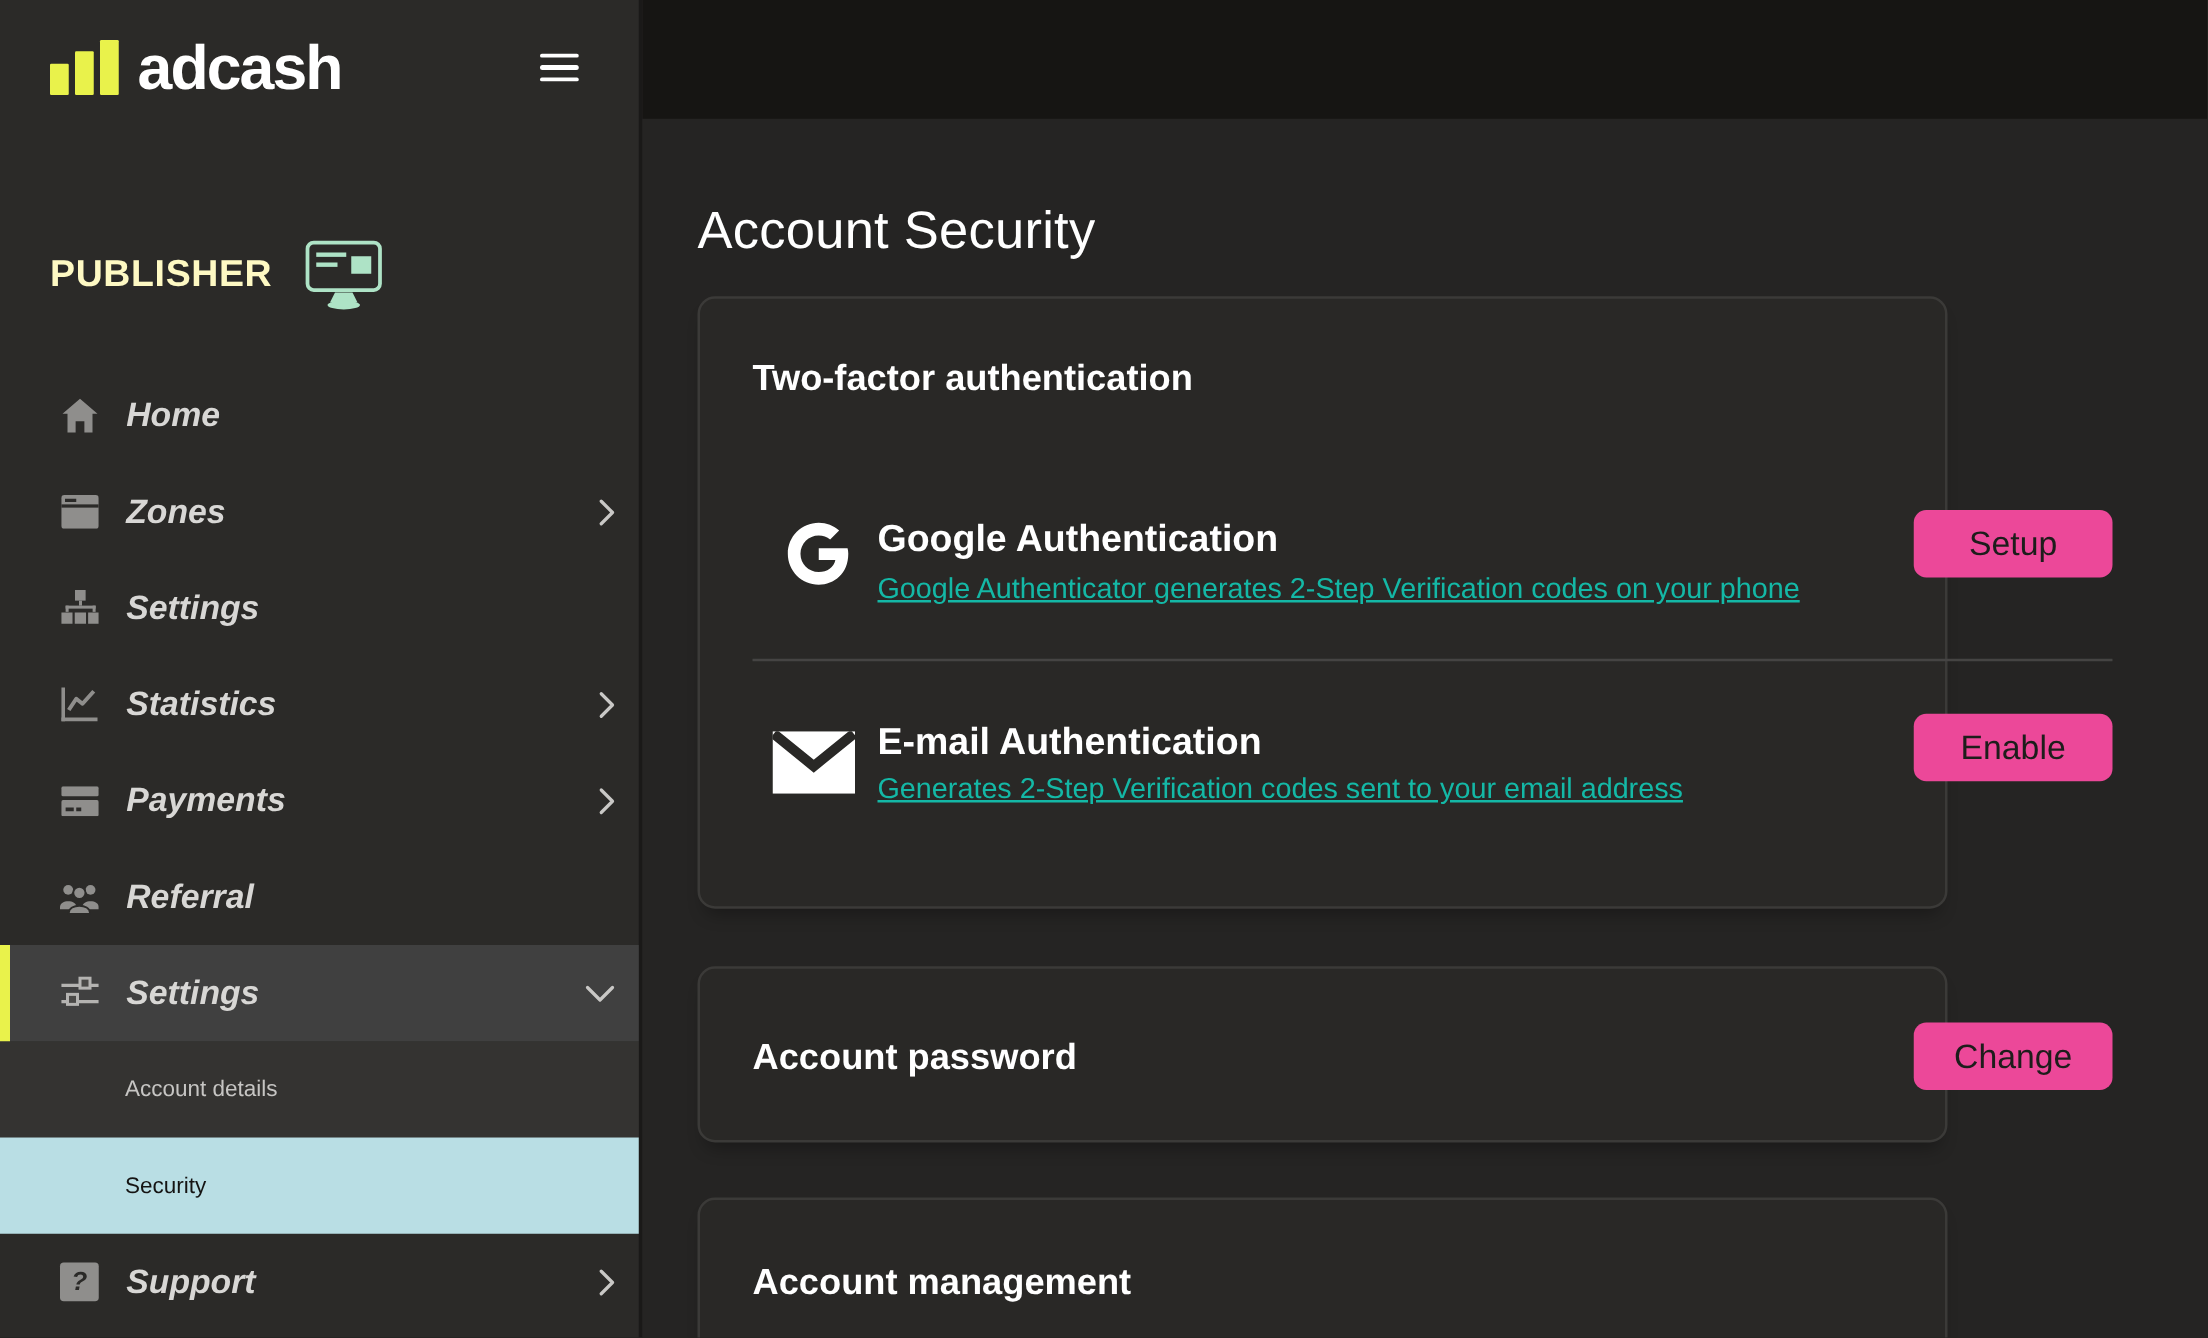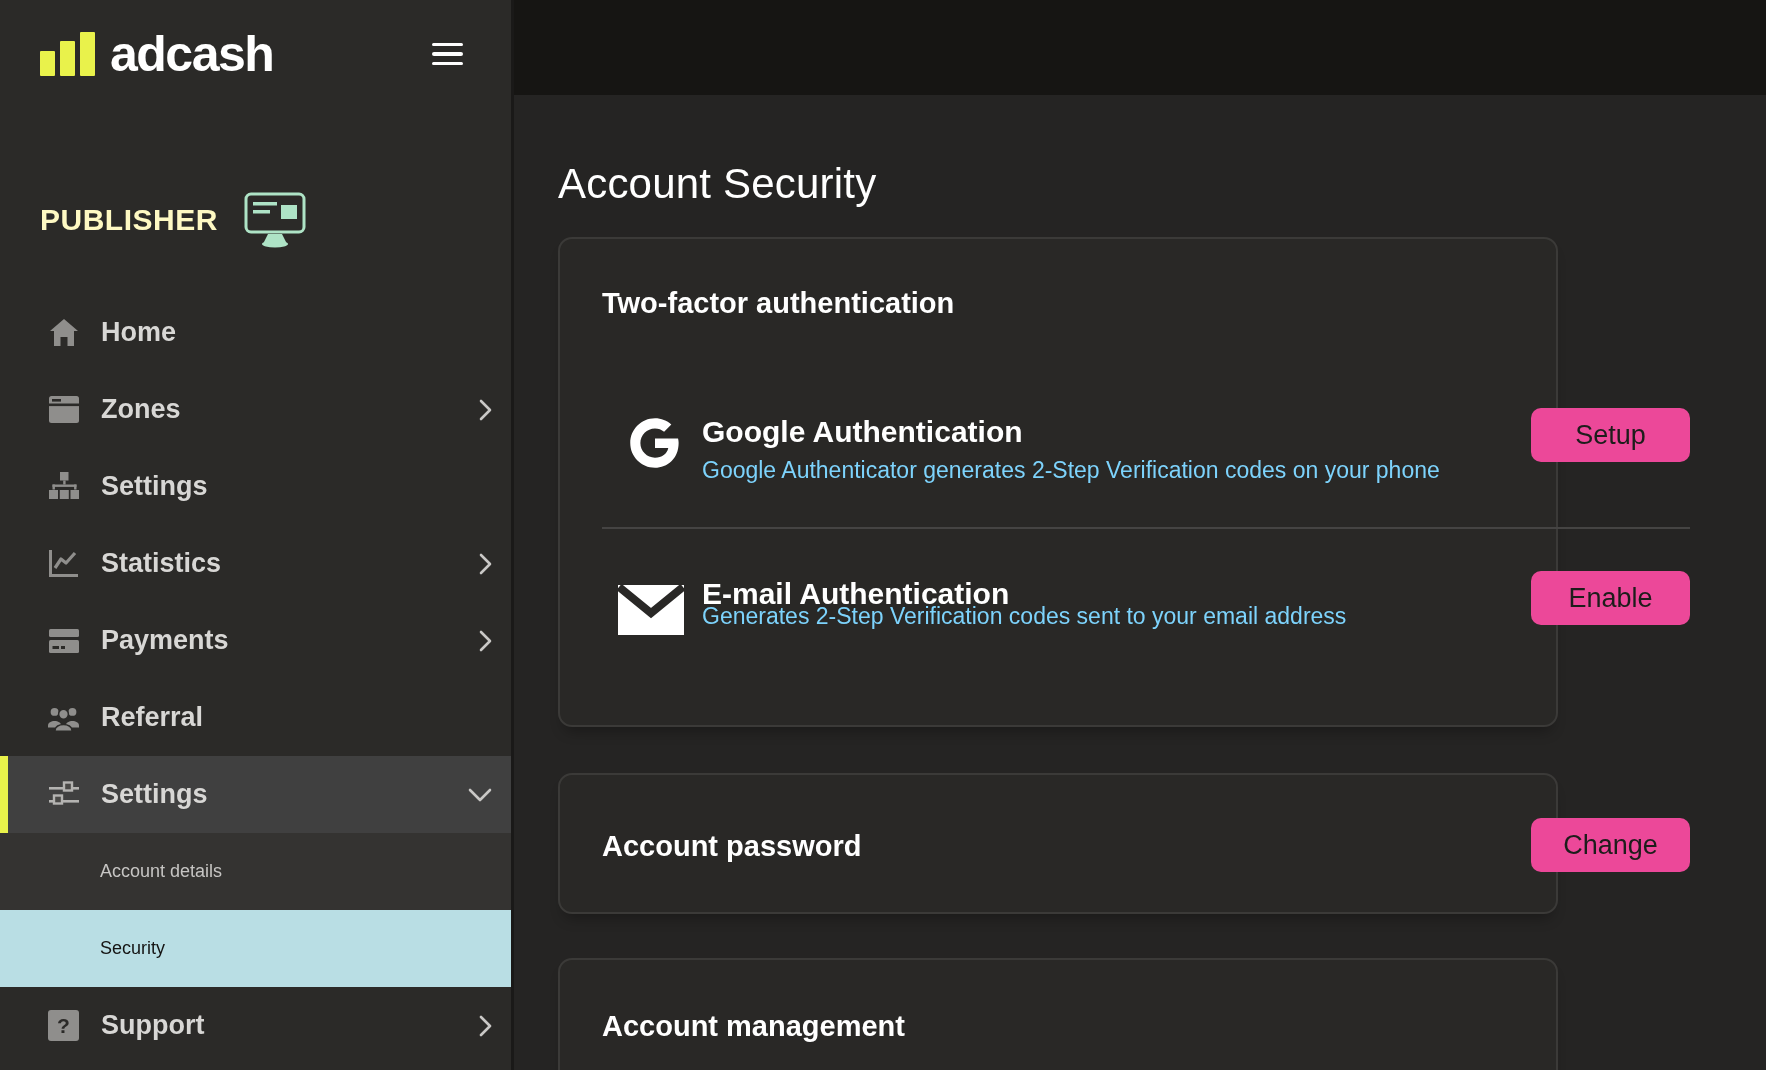--- a/index.html
+++ b/index.html
@@ -24,21 +24,21 @@
   .logo-bars .b3{height:44px;}
   .logo-text{color:#fff;font-size:50px;font-weight:700;letter-spacing:-1.5px;line-height:44px;}
   .hamburger{background:none;border:none;padding:6px 0;cursor:pointer;display:flex;flex-direction:column;gap:6px;}
   .hamburger span{display:block;width:31px;height:3.6px;background:#fff;border-radius:2px;}
 
   .portal-row{position:absolute;left:40px;top:192px;display:flex;align-items:center;gap:26px;}
   .portal-label{color:#fef9c3;font-size:30px;font-weight:800;letter-spacing:.5px;}
 
   .nav{position:absolute;left:0;top:294px;width:100%;}
   .nav-item{position:relative;height:77px;display:flex;align-items:center;
-    padding-left:48px;box-sizing:border-box;cursor:pointer;}
+    padding-left:48px;box-sizing:border-box;cursor:pointer;font-style:italic;}
   .nav-item .ico{width:31px;height:31px;display:flex;align-items:center;justify-content:center;flex:none;}
   .nav-item .lbl{margin-left:22px;color:#d8d7d5;font-size:27px;font-weight:700;}
   .nav-item .chev{position:absolute;right:19px;top:50%;transform:translateY(-50%);display:flex;}
   .nav-item.settings{background:#404040;}
   .nav-item.settings::before{content:"";position:absolute;left:0;top:0;bottom:0;width:8px;background:#e9f24b;}
   .sub-item{height:77px;display:flex;align-items:center;padding-left:100px;box-sizing:border-box;
     background:#343331;cursor:pointer;}
   .sub-item .lbl{color:#c6c5c3;font-size:18px;font-weight:400;}
   .sub-item.active{background:#b9dee4;}
   .sub-item.active .lbl{color:#151413;}
@@ -61,25 +61,25 @@
   .card-h{position:absolute;left:42px;margin:0;color:#fff;font-size:29px;font-weight:700;}
   .card-2fa .card-h{top:48px;}
   .card-password .card-h{top:55px;}
   .card-management .card-h{top:50px;}
 
   .method-icon{position:absolute;display:flex;align-items:center;justify-content:center;}
   .g-icon{left:67px;top:176px;width:56px;height:56px;}
   .mail-icon{left:58px;top:346px;width:66px;height:50px;}
 
   .method-title{position:absolute;left:142px;margin:0;color:#fff;font-size:30px;font-weight:700;}
-  .method-desc{position:absolute;left:142px;margin:0;color:#7dd3fc;font-size:23px;font-weight:400;}
+  .method-desc{position:absolute;left:142px;margin:0;color:#14b8a6;font-size:23px;font-weight:400;text-decoration:underline;}
   .m1-title{top:176px;}
   .m1-desc{top:218px;}
   .m2-title{top:338px;}
-  .m2-desc{top:364px;}
+  .m2-desc{top:378px;}
 
   .btn{position:absolute;left:971px;width:159px;height:54px;border:none;border-radius:10px;
     background:#ec4899;color:#1d1d1b;font-size:27px;font-family:inherit;cursor:pointer;}
   .btn-setup{top:169px;}
   .btn-enable{top:332px;}
   .btn-change{top:43px;}
 
   .divider{position:absolute;left:42px;top:288px;width:1088px;height:2px;background:#454443;}
 
   svg{display:block;}

